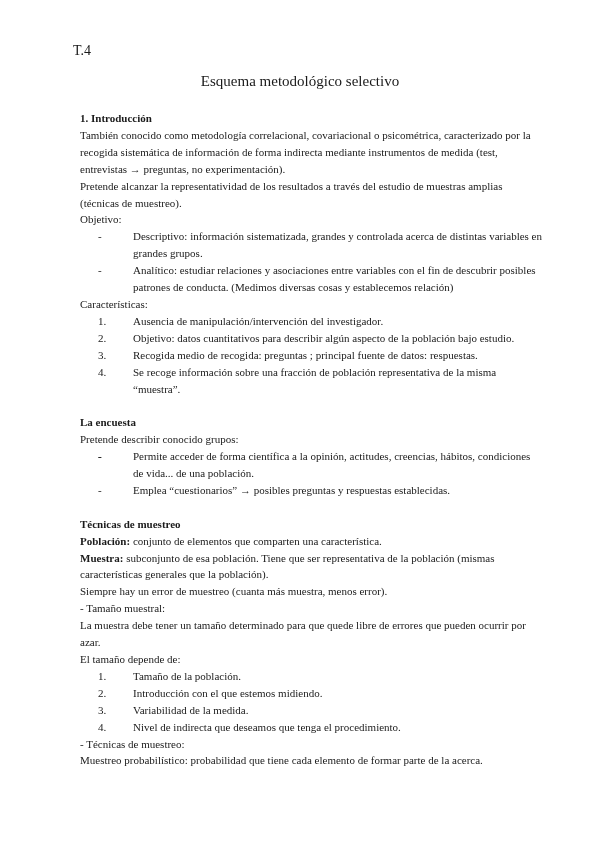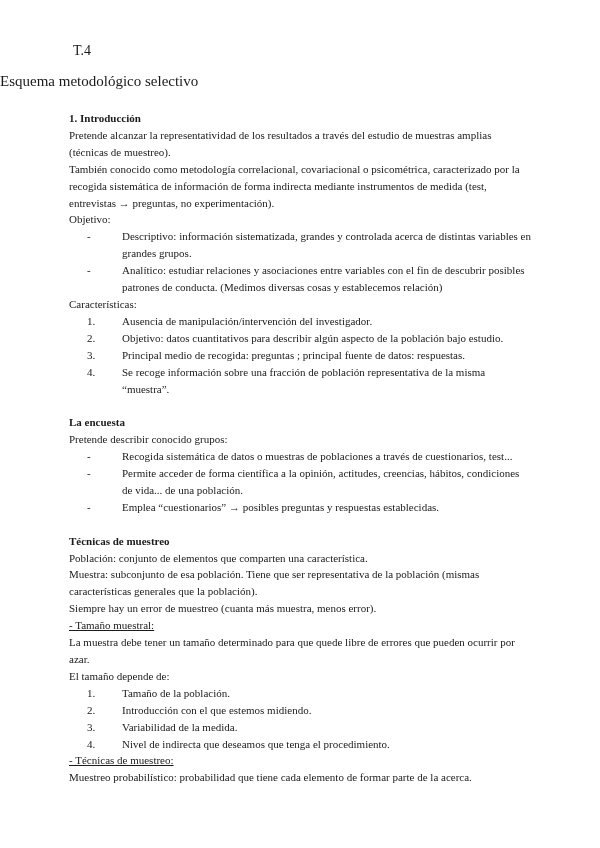--- a/index.html
+++ b/index.html
@@ -1,62 +1,62 @@
 <!DOCTYPE html>
 <html><head>
 <meta charset="utf-8">
 <style>
   html, body { margin: 0; padding: 0; background: #ffffff; }
   body { width: 600px; height: 848px; position: relative; overflow: hidden;
          font-family: "Liberation Serif", "DejaVu Serif", serif; color: #1a1a1a; }
   .header-tag { position: absolute; left: 73px; top: 43px; font-size: 14px; }
-  .title { position: absolute; left: 0; width: 600px; top: 73px; text-align: left; font-size: 15px; }
-  .content { position: absolute; left: 69px; top: 110px; width: 462px; font-size: 11px; line-height: 16.9px; }
+  .title { position: absolute; left: 0; width: 600px; top: 73px; text-align: center; font-size: 15px; }
+  .content { position: absolute; left: 80px; top: 110px; width: 462px; font-size: 11px; line-height: 16.9px; }
   p { margin: 0; }
   .h { font-weight: bold; }
   .gap { height: 16.9px; }
   ul.dash, ol.num { margin: 0; padding: 0; list-style: none; }
   ul.dash li, ol.num li { position: relative; padding-left: 53px; }
   ul.dash li .marker { position: absolute; left: 18px; top: 0; }
   ol.num li .marker { position: absolute; left: 18px; top: 0; }
-  .u { text-decoration: underline; }
-  b { font-weight: normal; }
+  .u { }
+  b { font-weight: bold; }
 </style>
 </head>
 <body>
 
 <div class="header-tag">T.4</div>
 <div class="title">Esquema metodológico selectivo</div>
 
 <div class="content">
   <section>
     <p class="h">1. Introducción</p>
+    <p>También conocido como metodología correlacional, covariacional o psicométrica, caracterizado por la recogida sistemática de información de forma indirecta mediante instrumentos de medida (test, entrevistas → preguntas, no experimentación).</p>
     <p>Pretende alcanzar la representatividad de los resultados a través del estudio de muestras amplias (técnicas de muestreo).</p>
-    <p>También conocido como metodología correlacional, covariacional o psicométrica, caracterizado por la recogida sistemática de información de forma indirecta mediante instrumentos de medida (test, entrevistas → preguntas, no experimentación).</p>
     <p>Objetivo:</p>
     <ul class="dash">
       <li><span class="marker">-</span><span>Descriptivo: información sistematizada, grandes y controlada acerca de distintas variables en grandes grupos.</span></li>
       <li><span class="marker">-</span><span>Analítico: estudiar relaciones y asociaciones entre variables con el fin de descubrir posibles patrones de conducta. (Medimos diversas cosas y establecemos relación)</span></li>
     </ul>
     <p>Características:</p>
     <ol class="num">
       <li><span class="marker">1.</span><span>Ausencia de manipulación/intervención del investigador.</span></li>
       <li><span class="marker">2.</span><span>Objetivo: datos cuantitativos para describir algún aspecto de la población bajo estudio.</span></li>
-      <li><span class="marker">3.</span><span>Principal medio de recogida: preguntas ; principal fuente de datos: respuestas.</span></li>
+      <li><span class="marker">3.</span><span>Recogida medio de recogida: preguntas ; principal fuente de datos: respuestas.</span></li>
       <li><span class="marker">4.</span><span>Se recoge información sobre una fracción de población representativa de la misma “muestra”.</span></li>
     </ol>
   </section>
 
   <div class="gap"></div>
 
   <section>
     <p class="h">La encuesta</p>
     <p>Pretende describir conocido grupos:</p>
     <ul class="dash">
-      <li><span class="marker">-</span><span>Recogida sistemática de datos o muestras de poblaciones a través de cuestionarios, test...</span></li>
+      <li><span class="marker">-</span></li>
       <li><span class="marker">-</span><span>Permite acceder de forma científica a la opinión, actitudes, creencias, hábitos, condiciones de vida... de una población.</span></li>
       <li><span class="marker">-</span><span>Emplea “cuestionarios” → posibles preguntas y respuestas establecidas.</span></li>
     </ul>
   </section>
 
   <div class="gap"></div>
 
   <section>
     <p class="h">Técnicas de muestreo</p>
     <p><b>Población:</b><span> conjunto de elementos que comparten una característica.</span></p>

